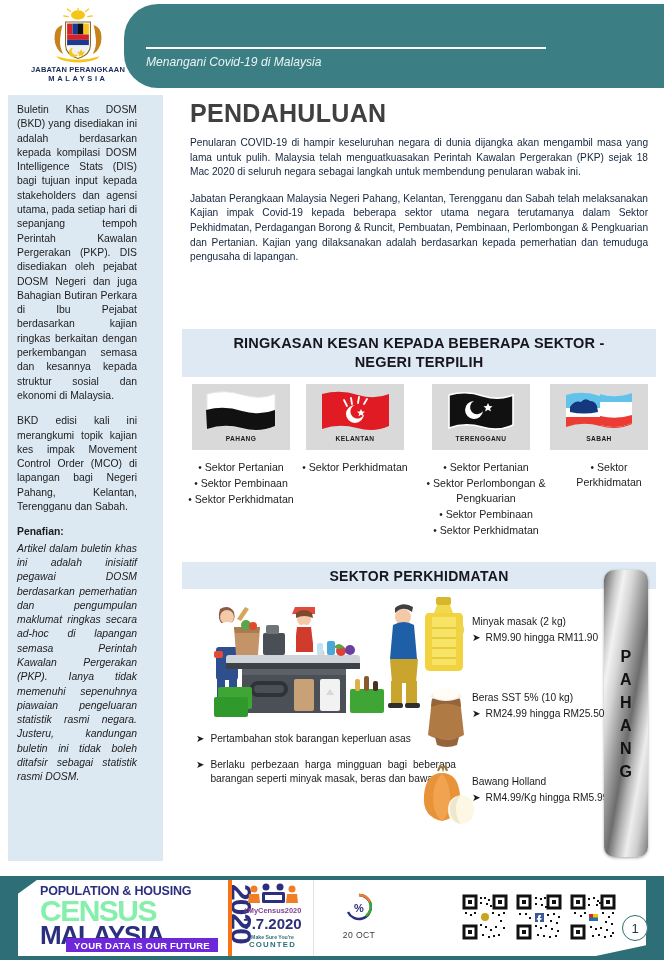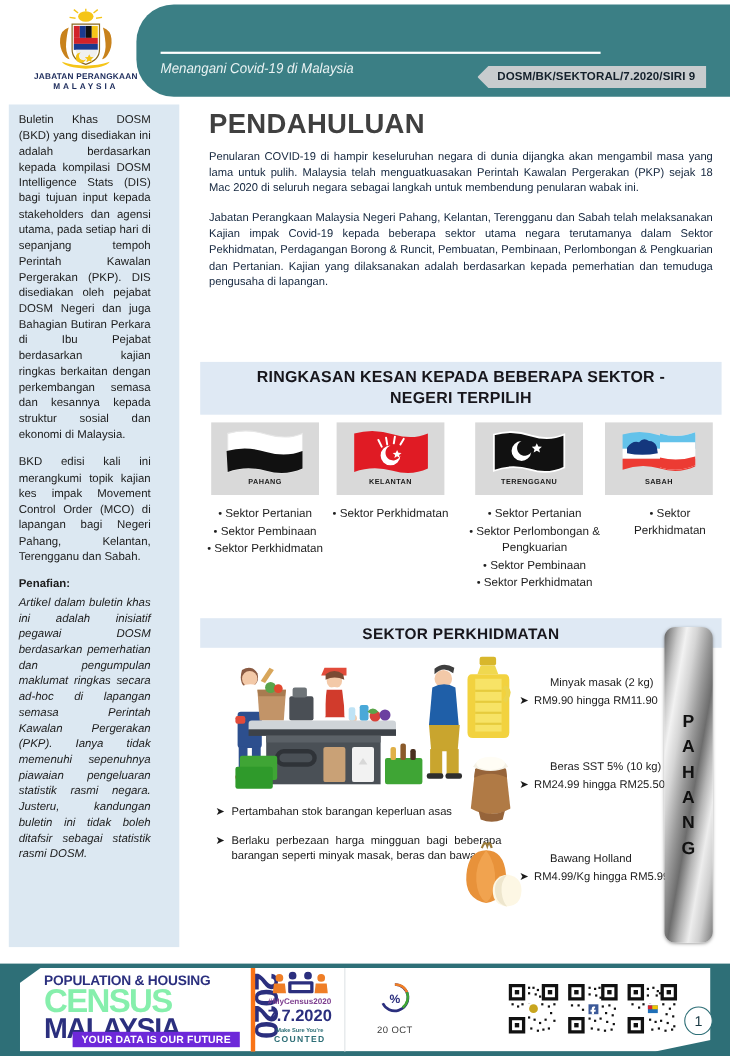--- a/index.html
+++ b/index.html
@@ -137,21 +137,21 @@
     display: flex; gap: 6px; font-size: 10.2px; line-height: 14px; color: #1a1a1a;
     margin-bottom: 12px;
   }
   .bul .arw { color: #1a1a1a; font-size: 10px; flex: 0 0 auto; line-height: 14px; }
   .bul .btxt { text-align: justify; flex: 1 1 auto; }
 
   .price-block { position: absolute; }
   .price-block.p0 { left: 290px; top: 26px; width: 180px; }
   .price-block.p1 { left: 290px; top: 102px; width: 180px; }
   .price-block.p2 { left: 290px; top: 186px; width: 170px; }
-  .price-title { font-size: 10.2px; color: #1a1a1a; line-height: 14px; margin-left: 28px; }
+  .price-title { font-size: 10.2px; color: #1a1a1a; line-height: 14px; }
   .price-line {
     font-size: 10.2px; color: #1a1a1a; line-height: 14px; display: flex; gap: 5px; margin-top: 2px;
   }
   .price-line .arw { flex: 0 0 auto; }
 
   .prod { position: absolute; }
   .prod.oil   { left: 234px; top: 6px;   width: 56px; height: 78px; }
   .prod.rice  { left: 236px; top: 92px;  width: 56px; height: 70px; }
   .prod.onion { left: 236px; top: 172px; width: 58px; height: 64px; }
 
@@ -256,21 +256,20 @@
           <path d="M70 22 q9 3 10 13 q1 10 -4 18 q-3 5 -7 6 q5 -9 4 -19 q-1 -11 -3 -18 z"></path>
         </g>
         <path d="M22 62 q28 9 56 0 q-5 7 -28 8 q-23 -1 -28 -8 z" fill="#f5c518"></path>
       </svg>
       <div class="crest-line1">JABATAN PERANGKAAN</div>
       <div class="crest-line2">MALAYSIA</div>
     </div>
 
     <div class="header-rule"></div>
     <div class="header-sub">Menangani Covid-19 di Malaysia</div>
-    <div class="ref-badge">DOSM/BK/SEKTORAL/7.2020/SIRI 9</div>
   </div>
 
   <div class="sidebar">
     <div class="sb-p">
       <span>Buletin Khas DOSM (BKD) yang disediakan ini adalah berdasarkan kepada kompilasi DOSM Intelligence Stats (DIS) bagi tujuan input kepada stakeholders dan agensi utama, pada setiap hari di sepanjang tempoh Perintah Kawalan Pergerakan (PKP). DIS disediakan oleh pejabat DOSM Negeri dan juga Bahagian Butiran Perkara di Ibu Pejabat berdasarkan kajian ringkas berkaitan dengan perkembangan semasa dan kesannya kepada struktur sosial dan ekonomi di Malaysia.</span>
     </div>
     <div class="sb-p">
       <span>BKD edisi kali ini merangkumi topik kajian kes impak Movement Control Order (MCO) di lapangan bagi Negeri Pahang, Kelantan, Terengganu dan Sabah.</span>
     </div>
     <div class="sb-p sb-head">Penafian:</div>

